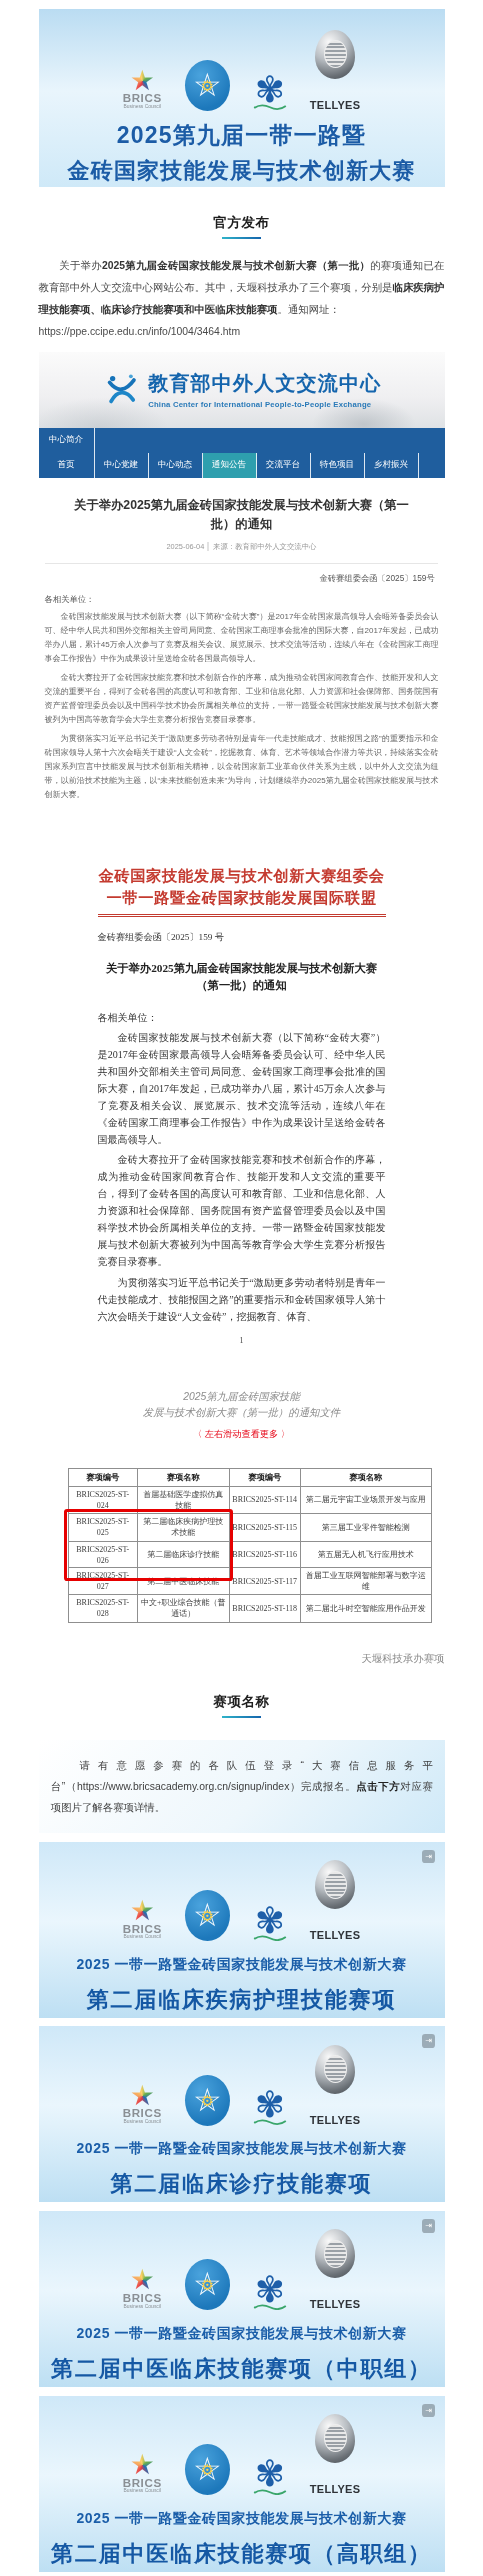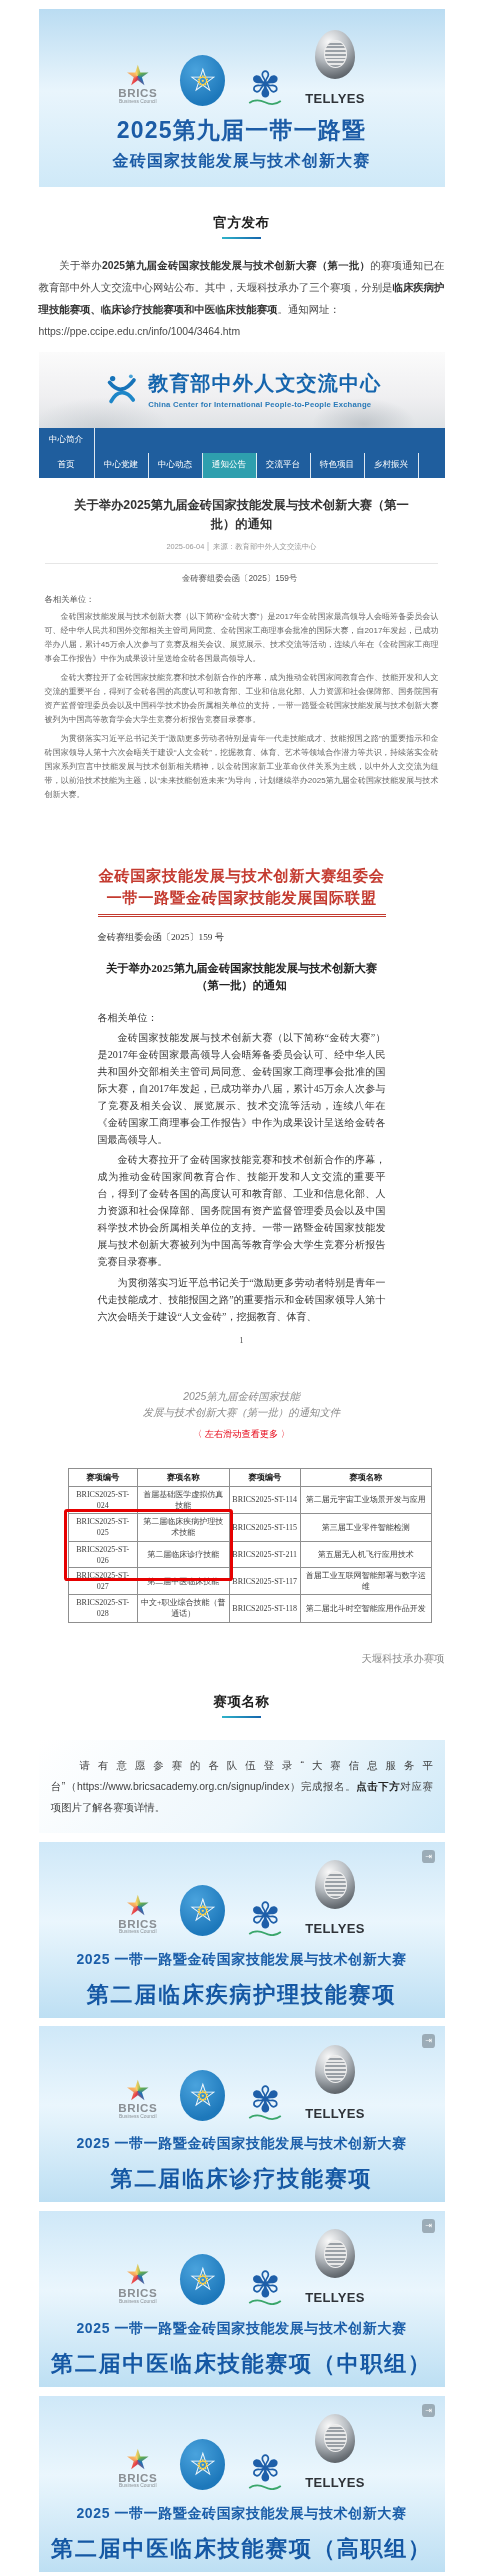--- a/index.html
+++ b/index.html
@@ -19,23 +19,23 @@
                display:flex;align-items:center;justify-content:center;position:relative;}
   .circle-logo .star{position:absolute;color:rgba(255,255,255,.95);font-size:32px;line-height:51px;}
   .circle-logo .gear{position:relative;color:#ffd34d;font-size:14.7px;}
   .knot-logo .knot{font-size:36px;line-height:1;color:#1e5fa9;}
   .knot-wave{margin-top:-4.9px;}
   .tellyes-egg{width:40px;height:49px;border-radius:50% 50% 50% 50%/55% 55% 45% 45%;
                background:radial-gradient(circle at 35% 25%,#fafafa,#b9bec3 40%,#6a7076 75%,#3f454b);
                display:flex;align-items:center;justify-content:center;}
   .tellyes-core{width:21px;height:26px;border-radius:50%;
                 background:repeating-linear-gradient(180deg,#e8e8e8 0 1.8px,#9aa0a6 1.8px 3.7px);border:1.2px solid #eee;}
-  .tellyes-name{font-weight:bold;font-size:13px;color:#2f3338;margin-top:12px;letter-spacing:0.3px;}
+  .tellyes-name{font-weight:bold;font-size:11px;color:#2f3338;margin-top:20px;letter-spacing:0.3px;}
   .hero-t1{font-size:23px;font-weight:bold;color:#1c5ca6;margin-top:9.8px;letter-spacing:1.2px;}
-  .hero-t2{font-size:16px;font-weight:bold;color:#1c5ca6;margin-top:4.9px;letter-spacing:1.2px;}
+  .hero-t2{font-size:22px;font-weight:bold;color:#1c5ca6;margin-top:4.9px;letter-spacing:1.2px;}
   .hero-en{font-size:9.5px;font-weight:bold;color:#1c5ca6;margin-top:12.3px;}
 
   
   .sec-head{margin-top:27px;text-align:center;}
   .sec-head .t{font-size:13.5px;font-weight:bold;color:#1f1f1f;letter-spacing:0.6px;}
   .sec-head .bar{width:39px;height:1.8px;margin:5.5px auto 0;background:linear-gradient(90deg,#2fb3c9,#1565ad);}
 
   
   .para{margin:16px auto 0;width:406px;font-size:10.4px;line-height:2.12;color:#4a4a4a;
         text-align:justify;text-indent:2em;}
@@ -54,21 +54,21 @@
   .nav-row{display:flex;background:#1f5e9e;height:25px;}
   .nav-item{width:53px;display:flex;align-items:center;justify-content:center;color:#fff;font-size:8.6px;
             border-right:0.6px solid rgba(255,255,255,.85);}
   .nav-item.first{width:55px;}
   .nav-item.active{background:#2e9fae;}
   .nav-fill{flex:1;}
   .site-article{background:#fff;padding:18.4px 6.1px 11px;}
   .sa-title{font-size:12.3px;font-weight:bold;color:#333;text-align:center;line-height:1.5;margin:0 18.4px;}
   .sa-meta{font-size:7.4px;color:#999;text-align:center;margin-top:8.6px;}
   .sa-hr{border:none;border-top:0.6px solid #e6e6e6;margin:11px 0 9.8px;}
-  .sa-docno{font-size:8.3px;color:#555;text-align:center;margin-right:3.7px;}
+  .sa-docno{font-size:8.3px;color:#555;text-align:right;margin-right:3.7px;}
   .sa-salut{font-size:8.3px;color:#555;margin-top:9.8px;}
   .sa-p{font-size:8px;color:#666;line-height:14px;text-align:justify;text-indent:2em;margin:4.9px 0 0;}
 
   
   .letter{width:288px;margin:53px auto 0;font-family:"Liberation Serif",serif;color:#333;}
   .ltr-red1,.ltr-red2{font-size:15.3px;font-weight:bold;color:#c43b30;text-align:center;letter-spacing:0.6px;line-height:1.3;}
   .ltr-red2{margin-top:2.5px;}
   .ltr-rule{margin-top:6.1px;border-top:1.8px solid #c43b30;border-bottom:0.6px solid #c43b30;height:1.2px;}
   .ltr-no{font-size:9.2px;text-align:left;margin-top:13.5px;}
   .ltr-title{font-size:11.3px;font-weight:bold;text-align:center;line-height:1.55;margin-top:16px;color:#222;}
@@ -229,21 +229,21 @@
       </tr>
       <tr class="rowtall">
         <td>BRICS2025-ST-025</td>
         <td>第二届临床疾病护理技术技能</td>
         <td>BRICS2025-ST-115</td>
         <td>第三届工业零件智能检测</td>
       </tr>
       <tr class="rowshort">
         <td>BRICS2025-ST-026</td>
         <td>第二届临床诊疗技能</td>
-        <td>BRICS2025-ST-211</td>
+        <td>BRICS2025-ST-116</td>
         <td>第五届无人机飞行应用技术</td>
       </tr>
       <tr class="rowshort">
         <td>BRICS2025-ST-027</td>
         <td>第二届中医临床技能</td>
         <td>BRICS2025-ST-117</td>
         <td>首届工业互联网智能部署与数字运维</td>
       </tr>
       <tr class="rowtall">
         <td>BRICS2025-ST-028</td>

